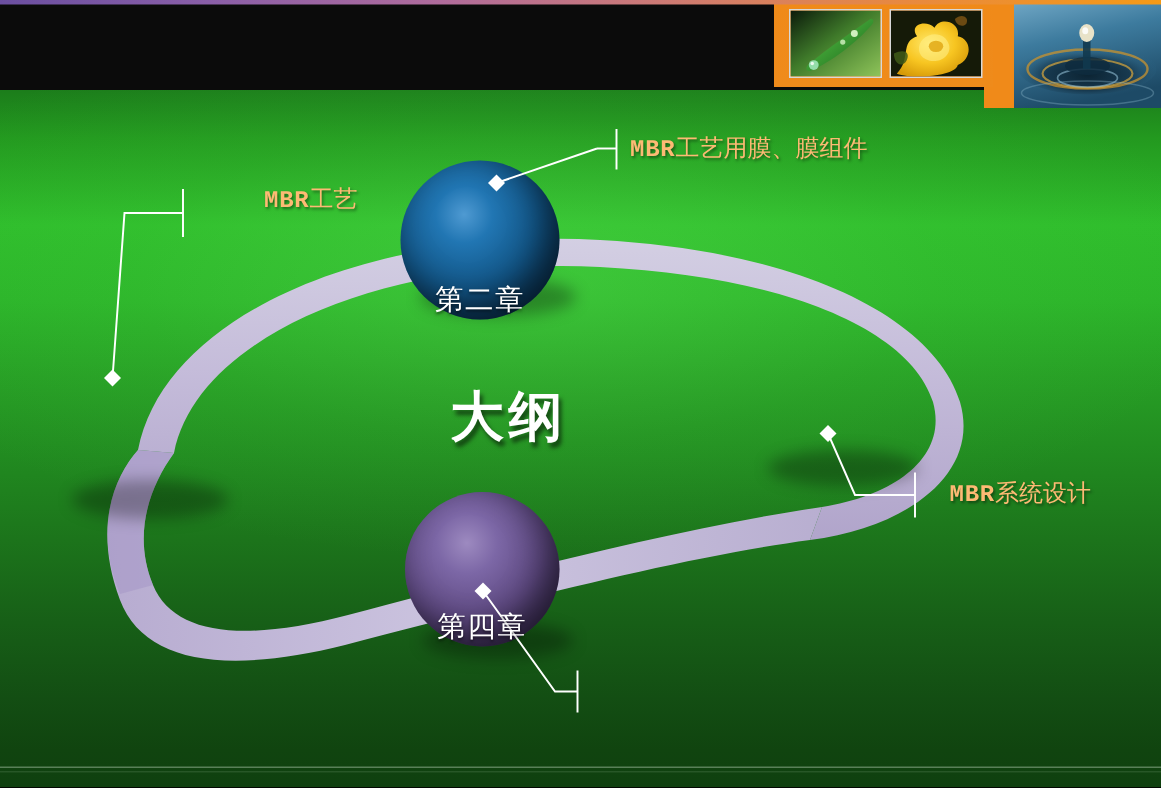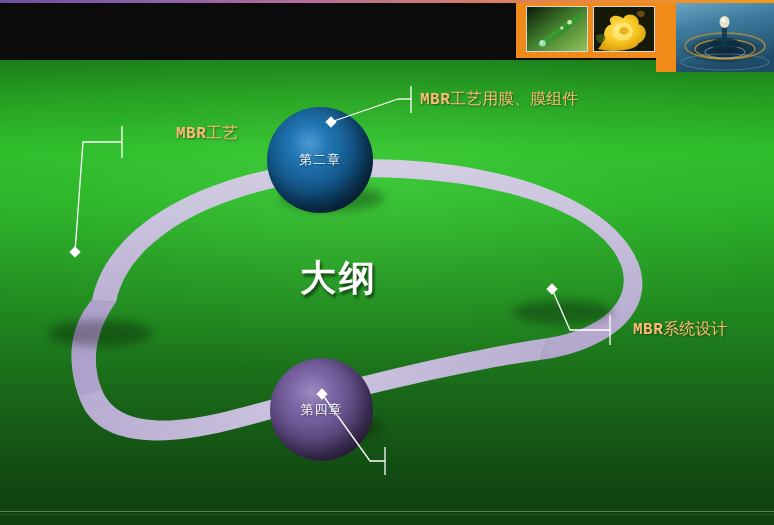--- a/index.html
+++ b/index.html
@@ -116,25 +116,25 @@
     left: 0; top: 0;
     width: 774px; height: 525px;
     pointer-events: none;
   }
 
   
   .sphere {
     position: absolute;
     border-radius: 50%;
     display: flex;
-    align-items: center;
+    align-items: flex-end;
     justify-content: center;
     color: #fff;
     font-family: "DejaVu Sans", "Liberation Sans", sans-serif;
-    font-size: 13px;
+    font-size: 19px;
     letter-spacing: 1px;
     text-shadow: 0 1px 2px rgba(0,0,0,0.55);
   }
   .sphere span { position: relative; z-index: 2; }
   .sph-shadow {
     position: absolute;
     border-radius: 50%;
     background: rgba(0,0,0,0.30);
     filter: blur(5px);
     z-index: 0;
@@ -227,21 +227,21 @@
   <div class="sph-shadow" style="left:280px; top:185px; width:104px; height:26px;"></div>
   <div class="sphere" id="sph2" style="left:267px; top:107px; width:106px; height:106px;
               background: radial-gradient(circle at 40% 34%, #4f9ad2 0%, #2176b3 20%, #125586 52%, #0a2f4e 86%, #071f36 100%);
               box-shadow: inset -8px -10px 22px rgba(0,0,0,0.50);">
     <span>第二章</span>
   </div>
 
   <div class="sph-shadow" style="left:512px; top:300px; width:100px; height:24px;"></div>
 
   <div class="sph-shadow" style="left:282px; top:415px; width:100px; height:24px;"></div>
-  <div class="sphere" id="sph4" style="left:270px; top:358px; width:103px; height:103px;
+  <div class="sphere" id="sph4" style="left:270px; top:328px; width:103px; height:103px;
               background: radial-gradient(circle at 40% 33%, #9d8ac0 0%, #7c67a6 22%, #5d4880 55%, #33264a 88%, #221830 100%);
               box-shadow: inset -8px -10px 22px rgba(0,0,0,0.45);">
     <span>第四章</span>
   </div>
 
   <svg class="leaders" viewBox="0 0 774 525" width="774" height="525">
     <g stroke="#ffffff" stroke-width="1.3" fill="none">
 
       <path d="M 75,252 L 83,142 L 122,142"></path>
       <line x1="122" y1="126" x2="122" y2="158"></line>

